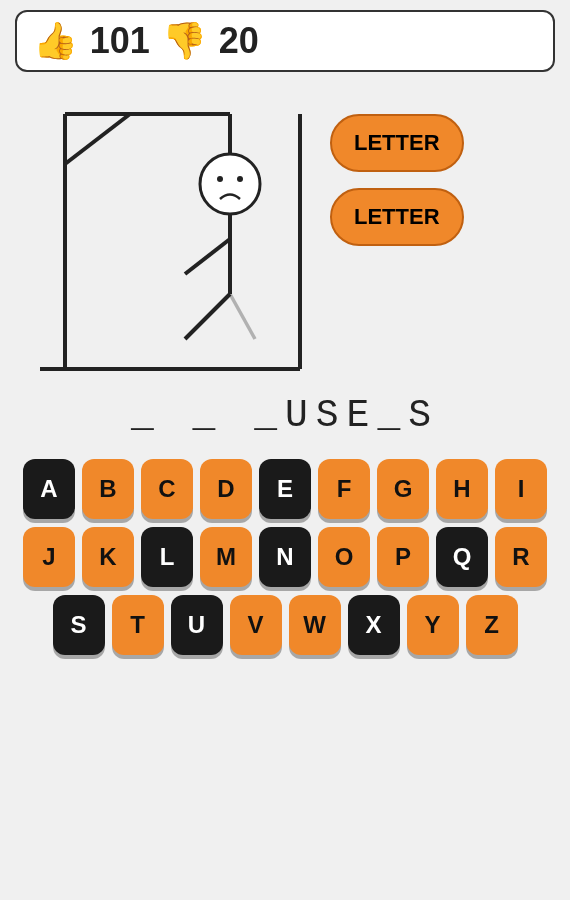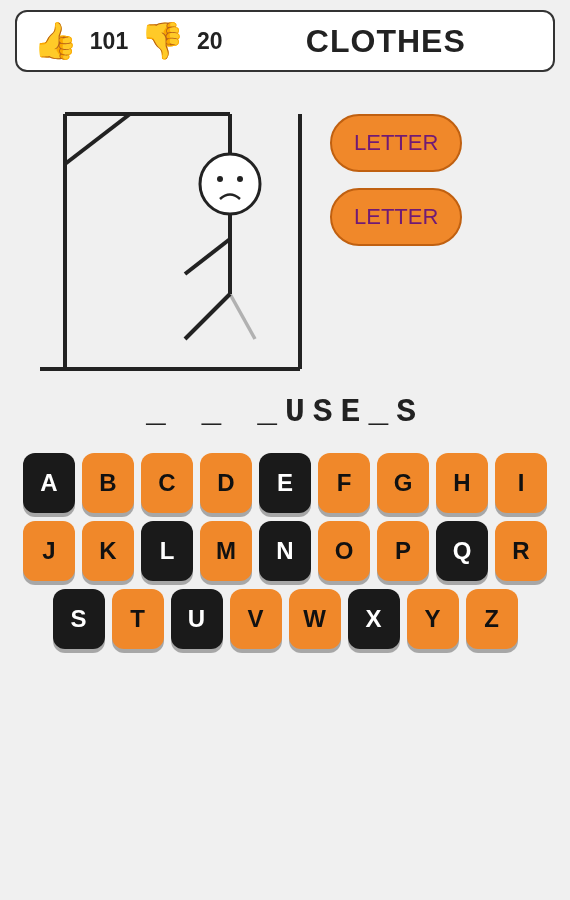--- a/index.html
+++ b/index.html
@@ -25,21 +25,21 @@
       align-items: center;
       padding: 8px 16px;
       gap: 12px;
     }
     .thumb-icon {
       font-size: 36px;
     }
     .thumb-up { color: #2a8a2a; }
     .thumb-down { color: #cc2222; }
     .score {
-      font-size: 23px;
+      font-size: 36px;
       font-weight: bold;
       color: #222;
     }
     .category {
       font-size: 32px;
       font-weight: bold;
       color: #222;
       margin-left: auto;
       margin-right: auto;
       letter-spacing: 1px;
@@ -70,31 +70,31 @@
       gap: 16px;
       margin-top: 30px;
       margin-left: 10px;
     }
     .hint-btn {
       background: #f0882a;
       border: 2.5px solid #c06010;
       border-radius: 30px;
       padding: 14px 22px;
       font-size: 22px;
-      font-weight: normal;
-      color: #701a75;
+      font-weight: bold;
+      color: #000000;
       cursor: pointer;
       min-width: 130px;
       text-align: center;
     }
 
     
     #word-display {
-      font-size: 33px;
-      font-weight: bold;
+      font-size: 38px;
+      font-weight: normal;
       letter-spacing: 8px;
       color: #222;
       margin: 10px auto 18px auto;
       text-align: center;
       font-family: 'Courier New', monospace;
     }
 
     
     #keyboard {
       display: flex;
@@ -139,21 +139,20 @@
     }
   </style>
 </head>
 <body>
 
 <div id="top-bar">
   <span class="thumb-icon thumb-up">👍</span>
   <span class="score">101</span>
   <span class="thumb-icon thumb-down">👎</span>
   <span class="score">20</span>
-  <span class="category">CLOTHES</span>
 </div>
 
 <div id="game-area">
   <div id="hangman-container">
     <svg id="hangman-svg" viewBox="0 0 310 300">
 
       <line x1="30" y1="285" x2="290" y2="285" stroke="#222" stroke-width="4"></line>
 
       <line x1="55" y1="285" x2="55" y2="30" stroke="#222" stroke-width="4"></line>
 

